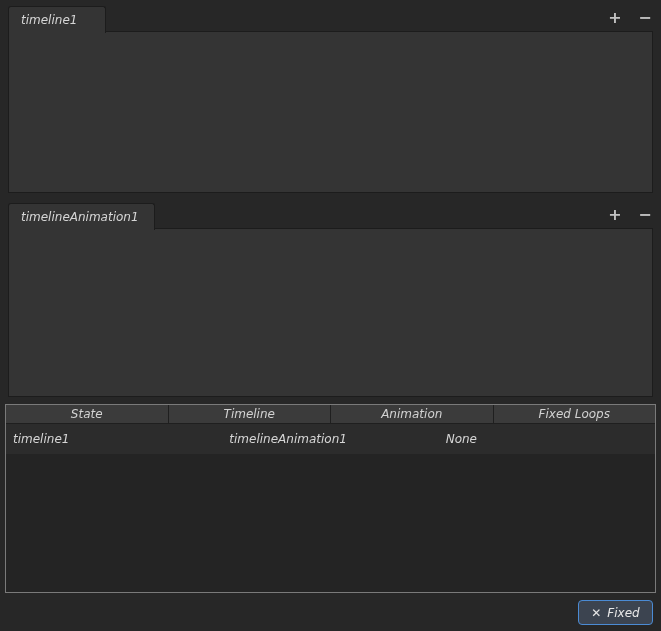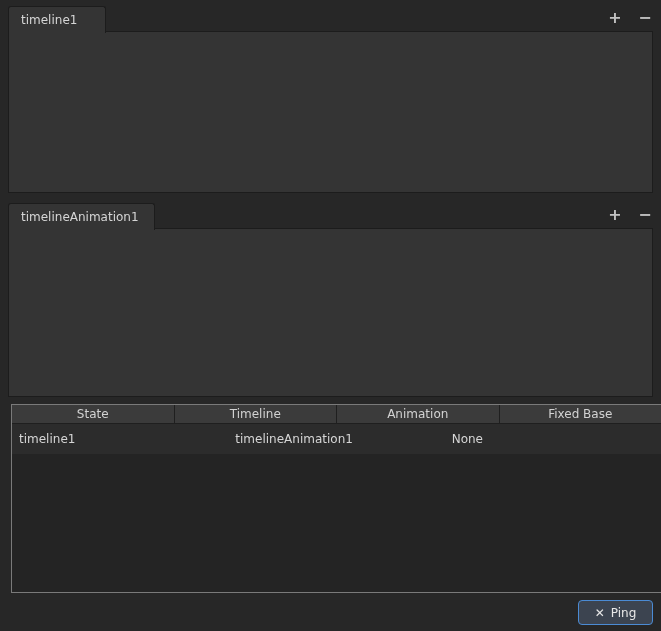--- a/index.html
+++ b/index.html
@@ -3,21 +3,21 @@
 <meta charset="utf-8">
 <style>
   html,body { margin:0; padding:0; }
   body {
     width:661px; height:631px;
     background:#272727;
     font-family:"DejaVu Sans","Liberation Sans",sans-serif;
     font-size:12px; color:#c6c6c6;
     position:relative; overflow:hidden;
   }
-  .abs { position:absolute; }
+  .abs { position:absolute;font-style:italic; }
   .label { line-height:15px; white-space:nowrap; }
   .title { font-weight:bold; color:#e2e2e2; }
   .disabled-text { color:#6d6d6d; }
 
   
   .tab {
     background:#343434;
     border:1px solid #1c1c1c; border-bottom:none;
     border-radius:3px 3px 0 0;
     z-index:2; display:flex; align-items:center;
@@ -227,32 +227,32 @@
 <div class="abs label" style="left:497px; top:334px;">Ping pong</div>
 <div class="abs checkbox" style="left:554px; top:334px;"></div>
 
 <div class="abs label" style="left:14px; top:374px;">Transition to state:</div>
 <div class="abs label" style="left:182px; top:374px;">Finished:</div>
 <div class="abs combobox" style="left:237px; top:370px; width:84px; height:22px;">
   <span>none</span>
   <span class="combo-arrow"></span>
 </div>
 
-<div class="abs table" style="left:11px; top:404px; width:651px; height:189px;">
+<div class="abs table" style="left:5px; top:404px; width:651px; height:189px;">
   <div class="thead">
       <div class="th">State</div>
       <div class="th">Timeline</div>
       <div class="th">Animation</div>
-      <div class="th">Fixed Base</div>
+      <div class="th">Fixed Loops</div>
     </div>
   <div style="flex:1; display:flex; flex-direction:column;">
       <div class="tr">
         <div class="td">timeline1</div>
         <div class="td">timelineAnimation1</div>
         <div class="td">None</div>
       </div>
     </div>
 </div>
 
 <div class="abs close-btn" style="left:578px; top:600px; width:75px; height:25px;">
   <span class="close-x">✕</span>
-  <span>Ping</span>
+  <span>Fixed</span>
 </div>
 
 </body></html>

